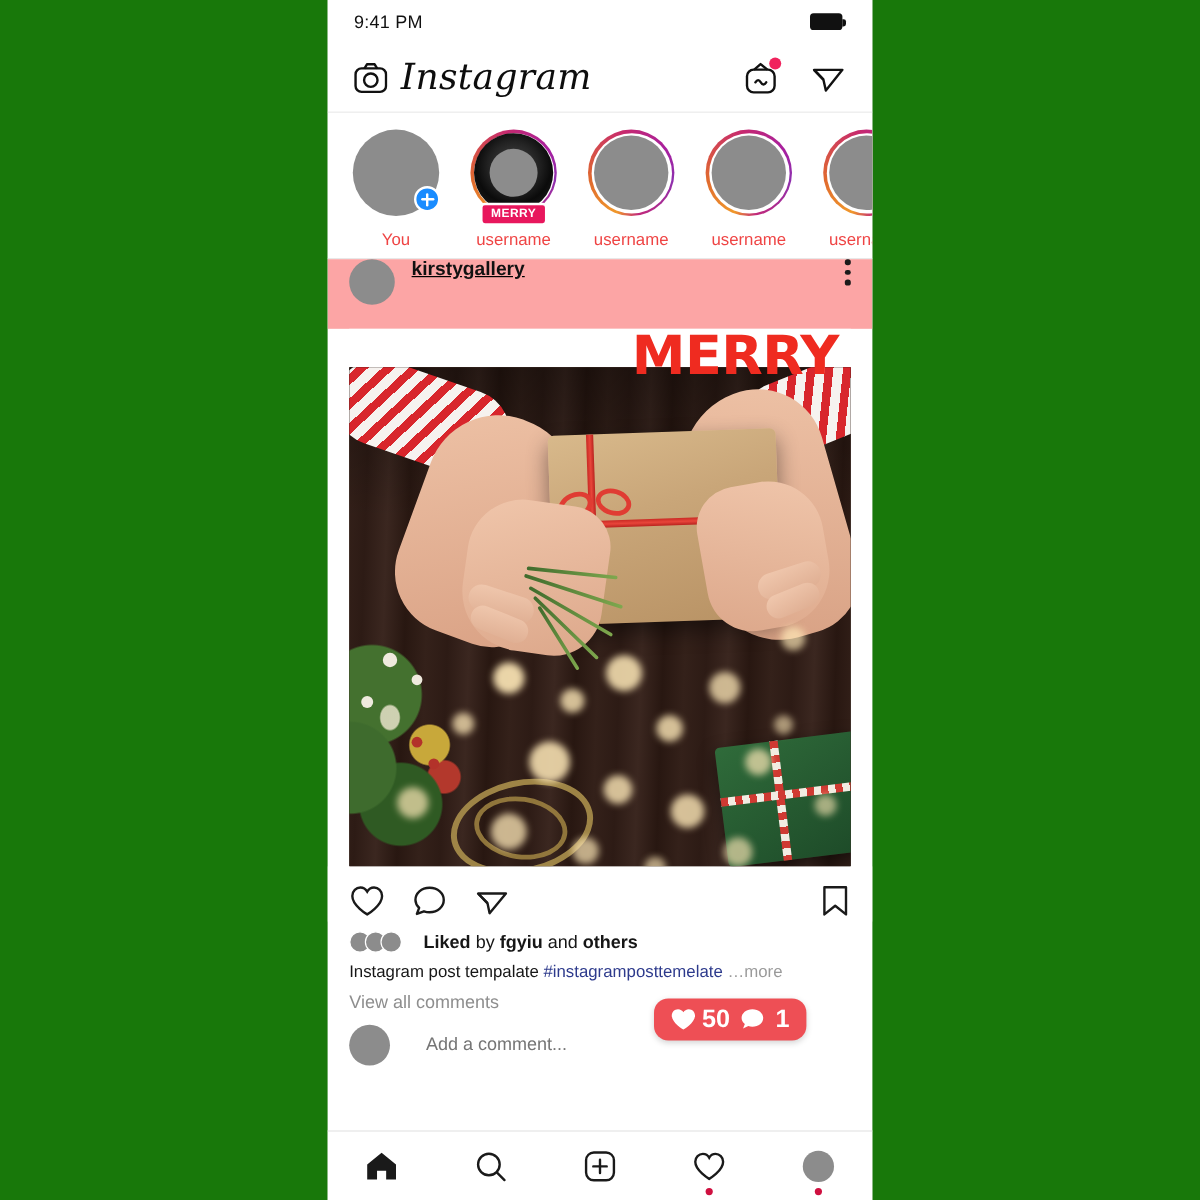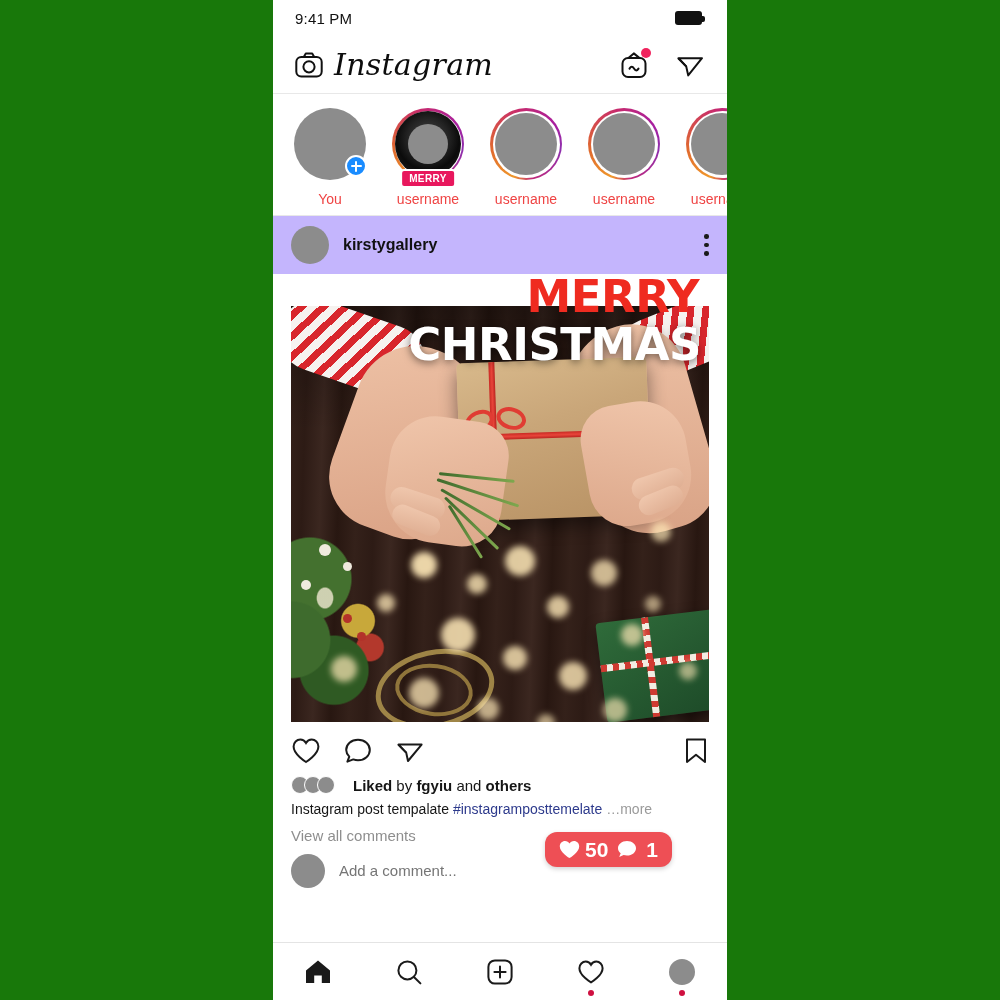--- a/index.html
+++ b/index.html
@@ -135,23 +135,24 @@
   .plus-badge::after  { width: 2.6px; height: 11px; }
   .story-name {
     margin-top: 11px;
     font-size: 14px; color: #ef4444;
     white-space: nowrap; overflow: hidden;
   }
 
   
   #post-header {
     height: 58px;
-    display: flex; align-items: center;
+    display: flex; 
     padding: 0 18px;
-    background: #c4b5fd;
+    background: #fca5a5;
+    text-decoration: underline;
   }
   #post-av { width: 38px; height: 38px; border-radius: 50%; background: #8c8c8c; }
   #post-user { margin-left: 14px; font-size: 16px; font-weight: bold; color: #111; }
   #post-menu {
     margin-left: auto; width: 5px;
     display: flex; flex-direction: column; gap: 4px; align-items: center;
   }
   #post-menu i { width: 4.5px; height: 4.5px; border-radius: 50%; background: #1a1a1a; display: block; }
 
   
@@ -357,21 +358,21 @@
     padding: 8px 18px 0 18px;
     font-size: 15px; color: #8e8e8e;
   }
   #comment-row {
     display: flex; align-items: center;
     padding: 10px 18px 0 18px;
     position: relative;
   }
   #comment-av { width: 34px; height: 34px; border-radius: 50%; background: #8c8c8c; }
   #comment-input {
-    margin-left: 14px;
+    margin-left: 30px;
     font-size: 15px; color: #9a9a9a;
     border: none; outline: none; background: transparent;
     font-family: "Liberation Sans", sans-serif;
     width: 200px;
   }
 
   
   #notif {
     position: absolute;
     right: 55px; top: -12px;
@@ -572,21 +573,20 @@
         <span class="bokeh" style="left:118px; top:372px; width:30px; height:30px; opacity:.75;"></span>
         <span class="bokeh" style="left:186px; top:392px; width:22px; height:22px; opacity:.7;"></span>
         <span class="bokeh" style="left:246px; top:408px; width:18px; height:18px; opacity:.65;"></span>
         <span class="bokeh" style="left:312px; top:392px; width:24px; height:24px; opacity:.65;"></span>
         <span class="bokeh" style="left:388px; top:356px; width:18px; height:18px; opacity:.6;"></span>
         <span class="bokeh" style="left:354px; top:290px; width:16px; height:16px; opacity:.6;"></span>
       </div>
     </div>
 
     <div id="merry">MERRY</div>
-    <div id="christmas">CHRISTMAS</div>
   </div>
 
   <div id="actions">
     <span>
       <svg width="30" height="30" viewBox="0 0 30 30">
         <path d="M15 26 C15 26 2.6 18.6 2.6 10.6 C2.6 6.4 5.8 3.6 9.3 3.6 C11.8 3.6 13.9 5.1 15 7 C16.1 5.1 18.2 3.6 20.7 3.6 C24.2 3.6 27.4 6.4 27.4 10.6 C27.4 18.6 15 26 15 26 Z" fill="none" stroke="#1a1a1a" stroke-width="2"></path>
       </svg>
     </span>
     <span>
       <svg width="30" height="30" viewBox="0 0 30 30">

